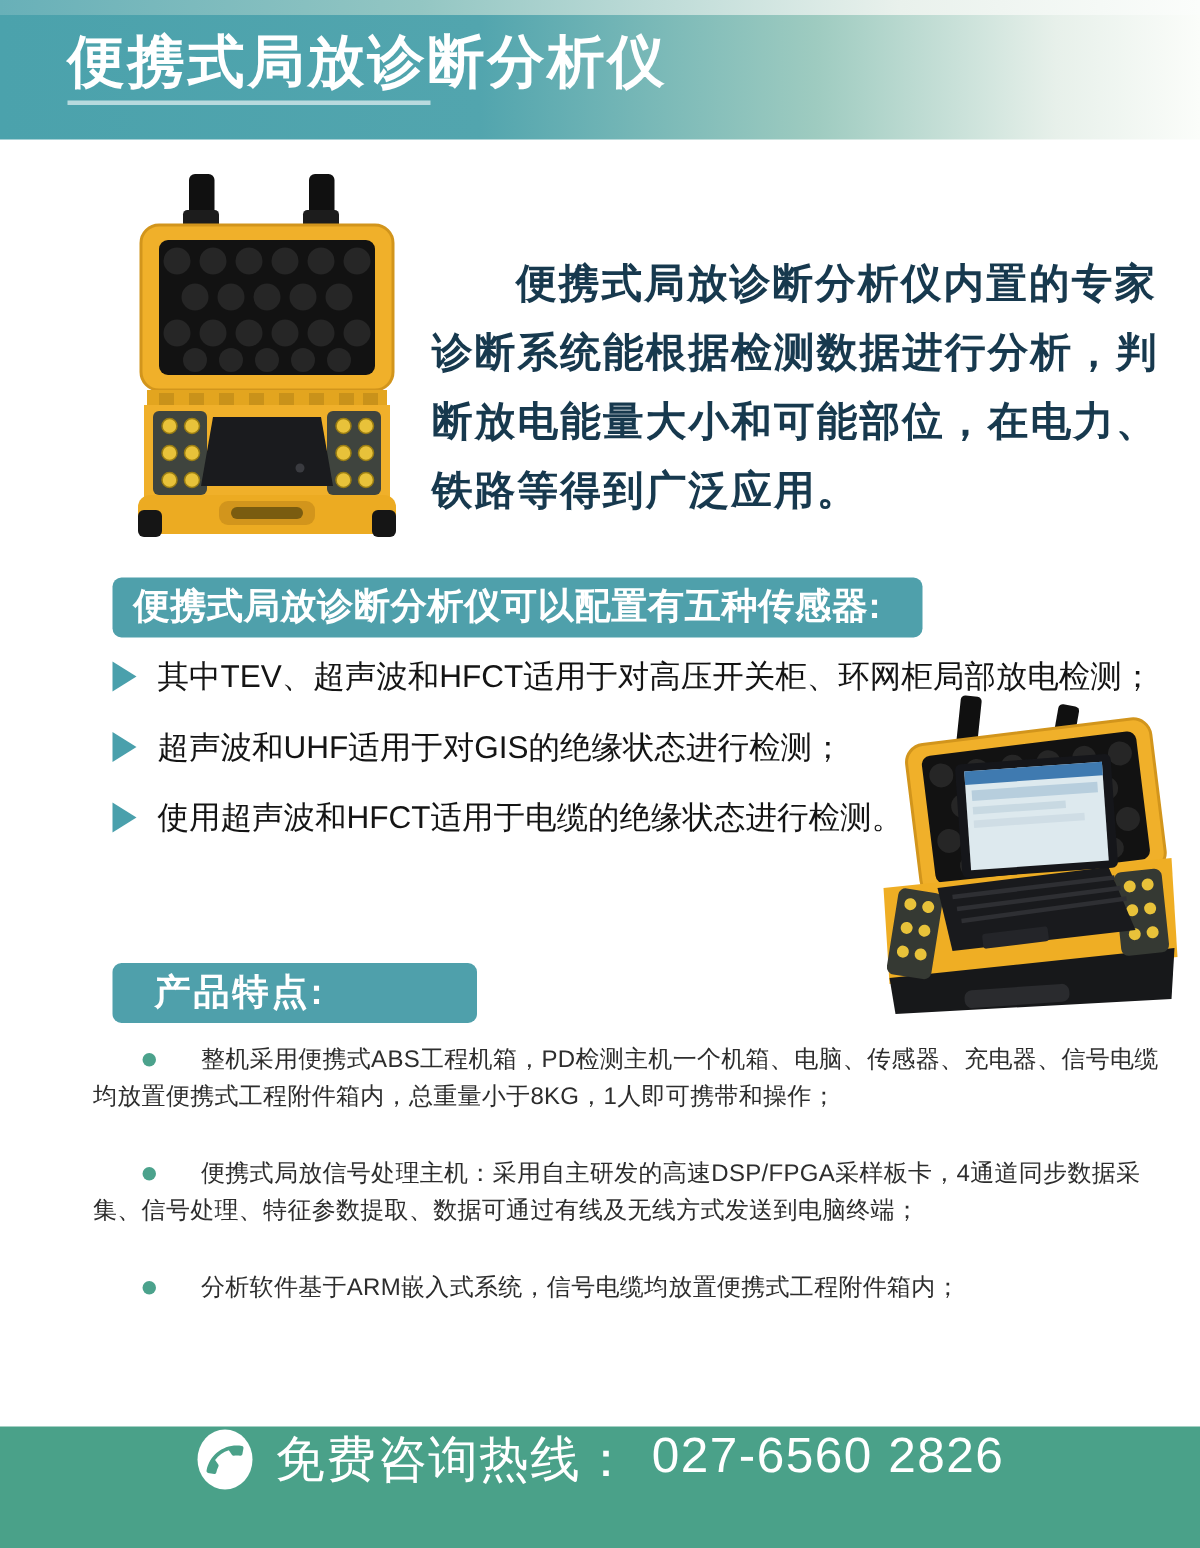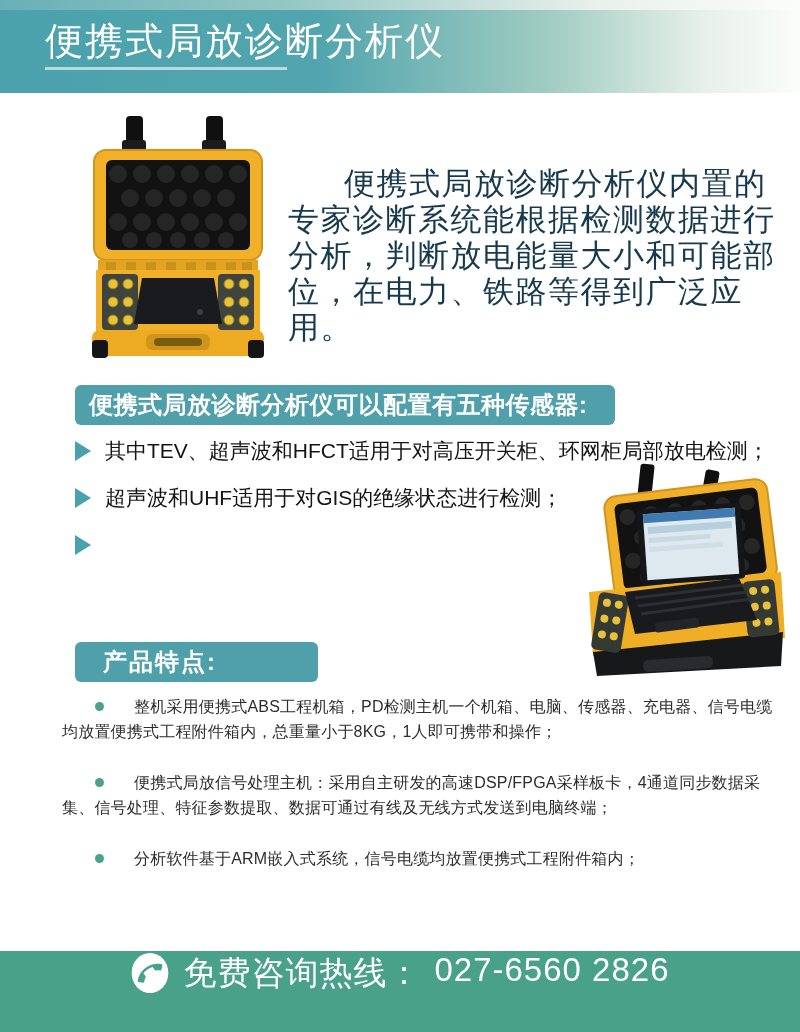--- a/index.html
+++ b/index.html
@@ -13,35 +13,35 @@
   .top-strip {
     position:absolute; left:0; top:0; width:800px; height:10px;
     background:linear-gradient(90deg,#68b0b8 0%,#93c6c3 35%,#e9f1ec 75%,#fbfdfb 100%);
   }
   .header {
     position:absolute; left:0; top:10px; width:800px; height:83px;
     background:linear-gradient(90deg,#4ba2ac 0%,#52a5ae 40%,#9ecbc0 68%,#e7f0ea 88%,#fbfdfa 100%);
   }
   .title {
     position:absolute; left:45px; top:6px; margin:0;
-    font-size:38px; font-weight:normal; color:#ffffff; letter-spacing:2px;
+    font-size:38px; font-weight:bold; color:#ffffff; letter-spacing:2px;
   }
   .title-underline {
     position:absolute; left:45px; top:57px; width:242px; height:3px;
     background:rgba(255,255,255,0.6);
   }
 
   .img1 { position:absolute; left:88px; top:112px; width:180px; height:248px; }
   .img2 { position:absolute; left:583px; top:462px; width:207px; height:218px; }
   .img1 svg, .img2 svg, .phone-icon svg { display:block; }
 
   .intro {
     position:absolute; left:288px; top:166px; width:508px; margin:0;
-    font-size:31px; font-weight:normal; color:#17394e;
-    line-height:36px; letter-spacing:1.5px; text-indent:56px;
+    font-size:27px; font-weight:bold; color:#17394e;
+    line-height:46px; letter-spacing:1.5px; text-indent:56px;
   }
 
   .banner {
     position:absolute; background:#4fa0ab; border-radius:6px;
     color:#ffffff; font-weight:bold; box-sizing:border-box;
     font-size:24px; line-height:40px; height:40px; white-space:nowrap; overflow:hidden;
   }
   .banner1 { left:75px; top:385px; width:540px; padding-left:14px; letter-spacing:0.5px; }
   .banner2 { left:75px; top:642px; width:243px; padding-left:28px; letter-spacing:2px; }
 
@@ -168,20 +168,21 @@
     <li>
       <span class="tri"></span>
       <span>其中TEV、超声波和HFCT适用于对高压开关柜、环网柜局部放电检测；</span>
     </li>
     <li>
       <span class="tri"></span>
       <span>超声波和UHF适用于对GIS的绝缘状态进行检测；</span>
     </li>
     <li>
       <span class="tri"></span>
+      <span>使用超声波和HFCT适用于电缆的绝缘状态进行检测。</span>
     </li>
   </ul>
 
   <div class="img2">
     <svg width="207" height="218" viewBox="0 0 207 218">
       <rect x="56" y="2" width="14" height="34" rx="3" fill="#101010" transform="rotate(6 63 19)"></rect>
       <rect x="120" y="8" width="14" height="34" rx="3" fill="#101010" transform="rotate(10 127 25)"></rect>
       <g transform="rotate(-7 103 80)">
         <rect x="26" y="26" width="164" height="102" rx="12" fill="#f0b02a" stroke="#d2951c" stroke-width="2"></rect>
         <rect x="36" y="34" width="144" height="86" rx="6" fill="#121212"></rect>

